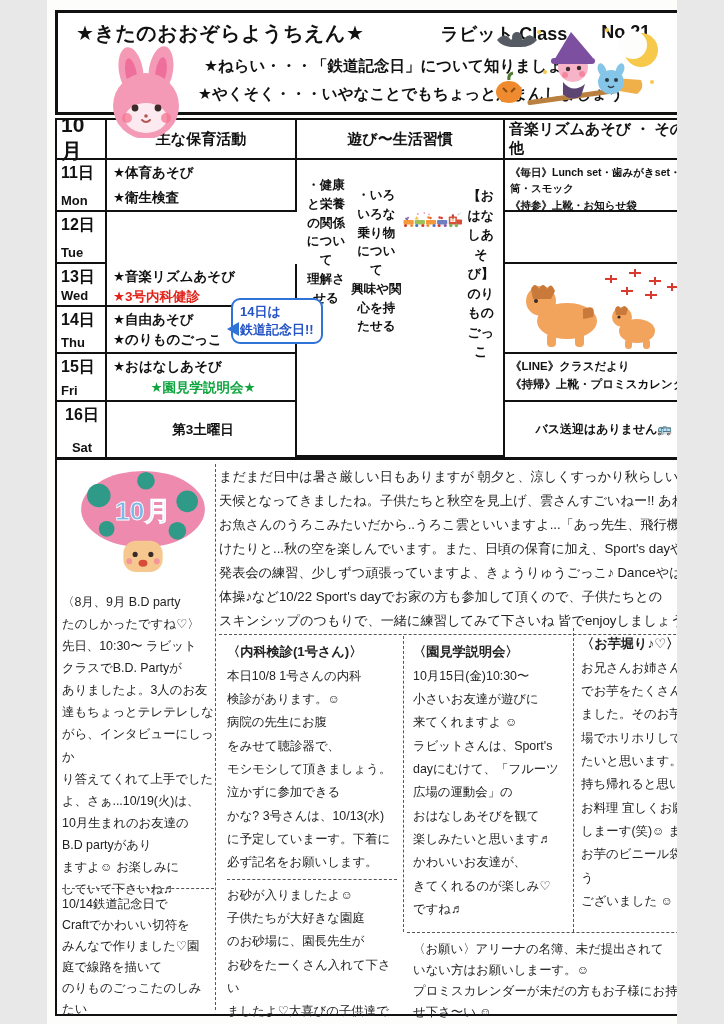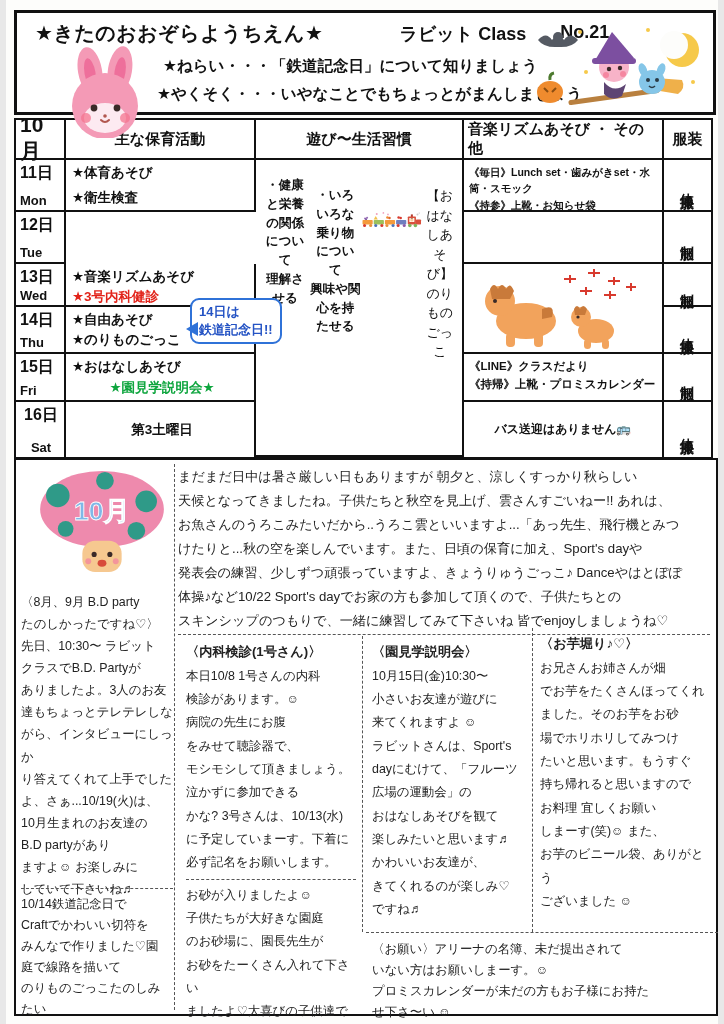--- a/index.html
+++ b/index.html
@@ -1,18 +1,18 @@
 <!DOCTYPE html>
 <html><head>
 <meta charset="utf-8">
 <style>
   * { margin:0; padding:0; box-sizing:border-box; }
   html,body { background:#e8e8e8; }
   .page {
-    position:relative; width:712px; height:1024px; background:#fdfdfb;
+    position:relative; width:630px; height:1024px; background:#fdfdfb;
     font-family:"Liberation Sans","DejaVu Sans",sans-serif; color:#111;
     overflow:hidden; margin:0 auto;
   }
   .ml { white-space:pre-line; }
 
   
   .hdr {
     position:absolute; left:8px; top:10px; width:702px; height:105px;
     border:3px solid #111; background:#fff; padding:7px 10px 4px 18px;
   }
@@ -41,21 +41,21 @@
   .dday { font-size:13px; font-weight:bold; }
   .actc { font-size:13.5px; font-weight:bold; padding:4px 2px 3px 6px; display:flex; flex-direction:column; justify-content:space-between; }
   .act2 { margin-top:2px; }
   .red { color:#e2231a; }
   .green { color:#0ea53e; }
   .cen { text-align:center; justify-content:space-evenly; }
   .playc { display:flex; text-align:center; }
   .pnote { font-size:12.5px; font-weight:bold; line-height:1.5; }
   .pn1 { margin-top:14px; } .pn2 { margin-top:24px; }
   .ptrain { margin-top:30px; }
-  .pbottom { font-size:13px; font-weight:normal; margin-top:24px; line-height:1.5; }
+  .pbottom { font-size:13px; font-weight:bold; margin-top:24px; line-height:1.5; }
   .bringc { font-size:10.5px; font-weight:bold; line-height:1.55; padding:4px 3px 8px 5px; }
   .busc { display:flex; align-items:center; justify-content:center; font-size:12px; font-weight:bold; }
   .dressc { display:flex; align-items:center; justify-content:center; font-weight:bold; font-size:14px;
             writing-mode:vertical-rl; text-orientation:upright; letter-spacing:2px; }
   .horsec { display:flex; align-items:center; justify-content:center; padding:0; }
   .bubble {
     position:absolute; left:174px; top:178px; z-index:6; background:#fff;
     border:2.5px solid #2f72d8; border-radius:9px; padding:3px 7px 4px;
     font-size:13px; font-weight:bold; color:#2453c4; line-height:1.35; white-space:pre-line;
   }

